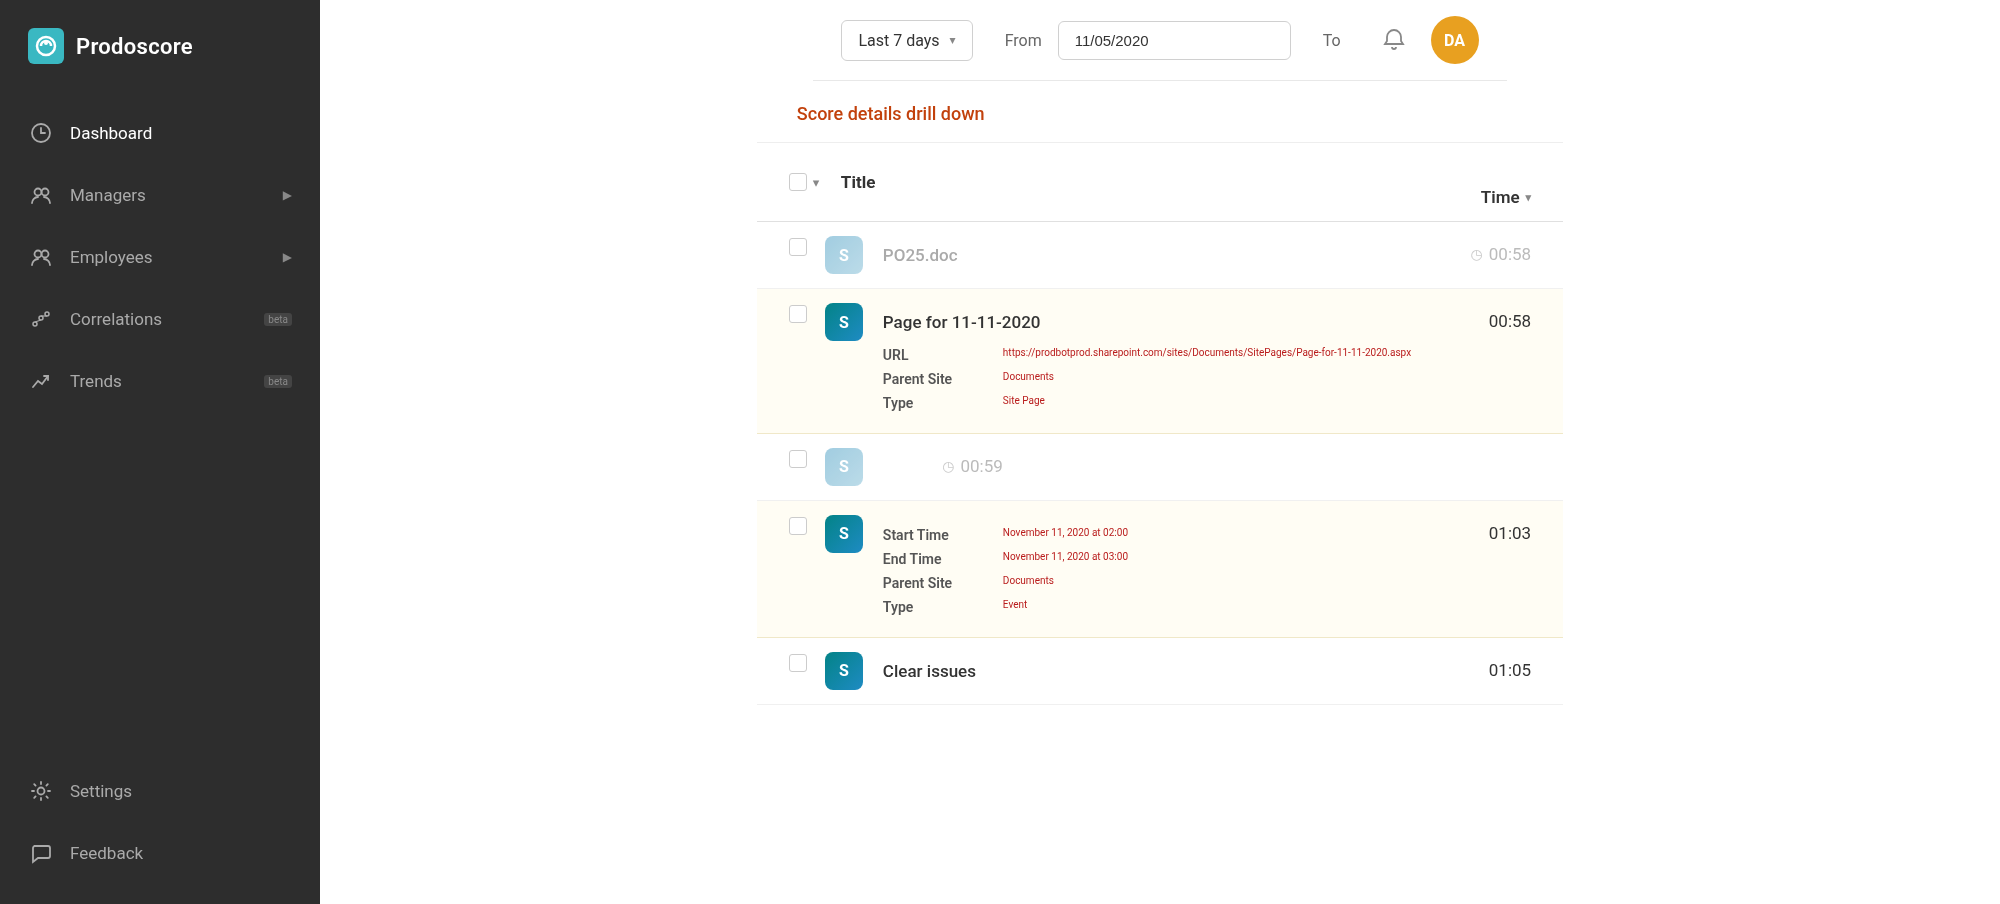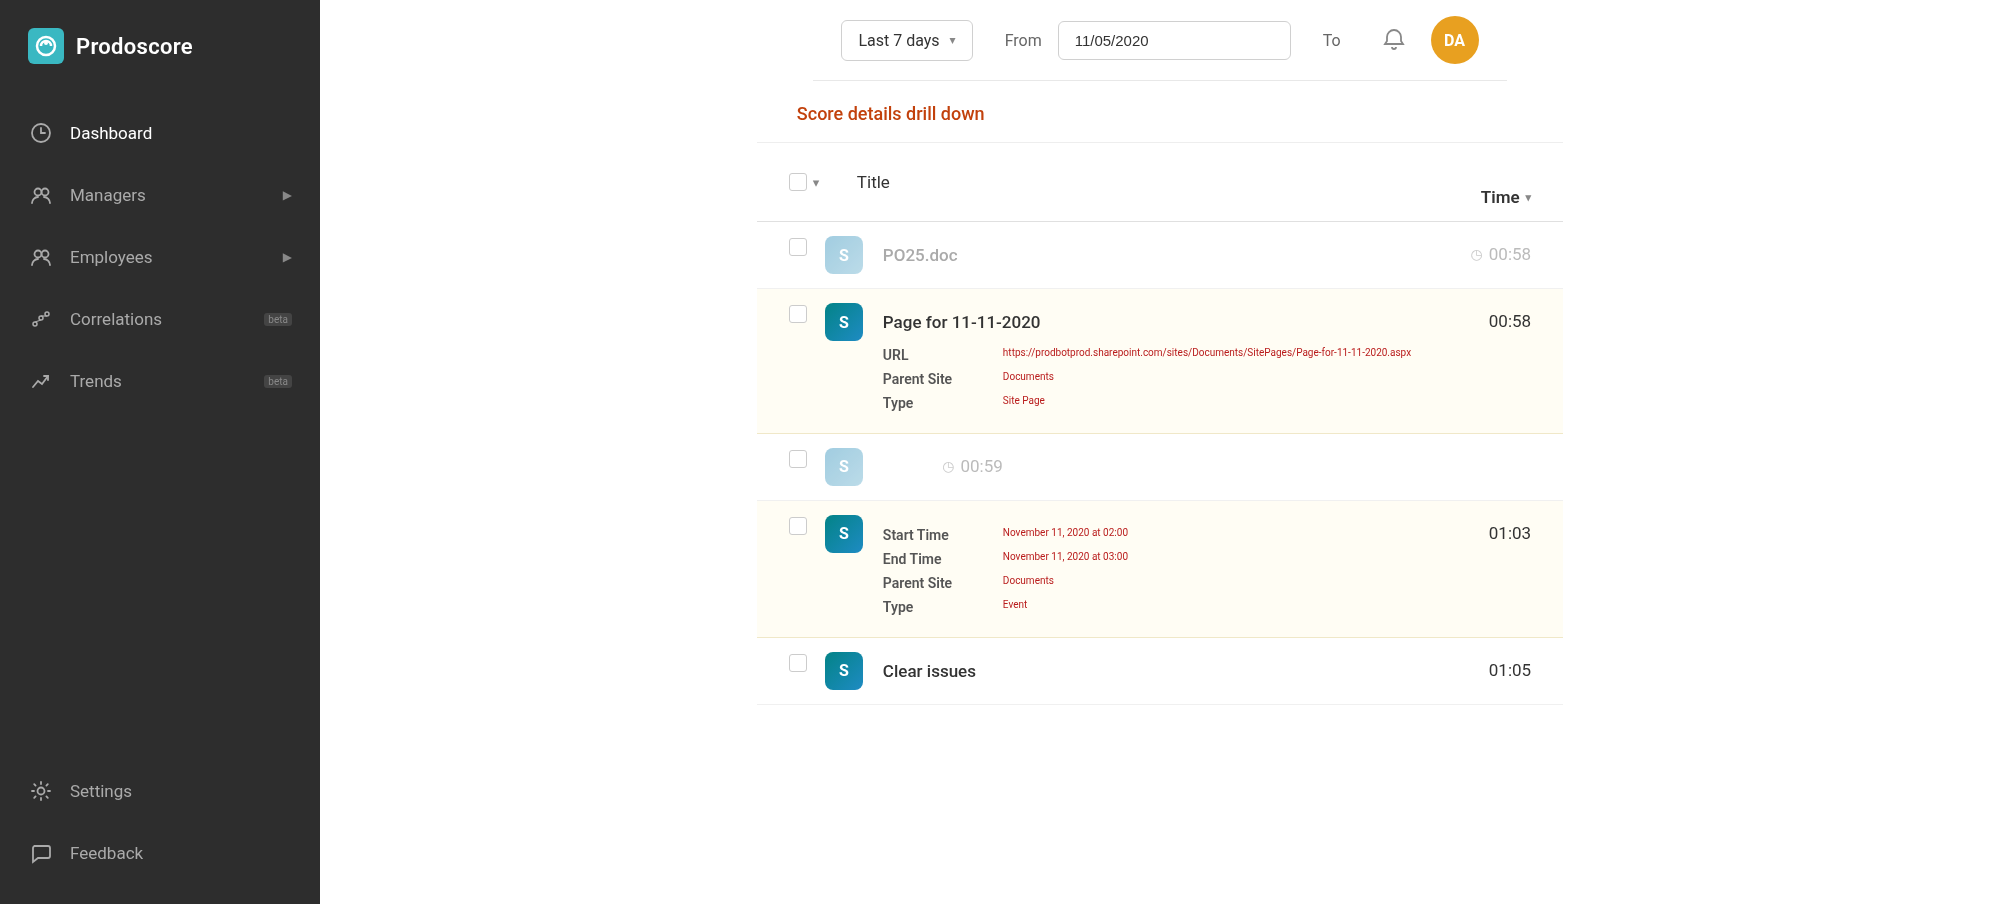--- a/index.html
+++ b/index.html
@@ -194,23 +194,22 @@
     }
     .th-check {
       width: 52px;
       display: flex;
       align-items: center;
       gap: 6px;
     }
     .th-title {
       flex: 1;
       font-size: 17px;
-      font-weight: 400;
+      font-weight: 700;
       color: #333;
-      margin-left: 16px;
     }
     .th-time {
       width: 120px;
       text-align: right;
       font-size: 17px;
       font-weight: 600;
       color: #333;
       display: flex;
       align-items: center;
       justify-content: flex-end;

